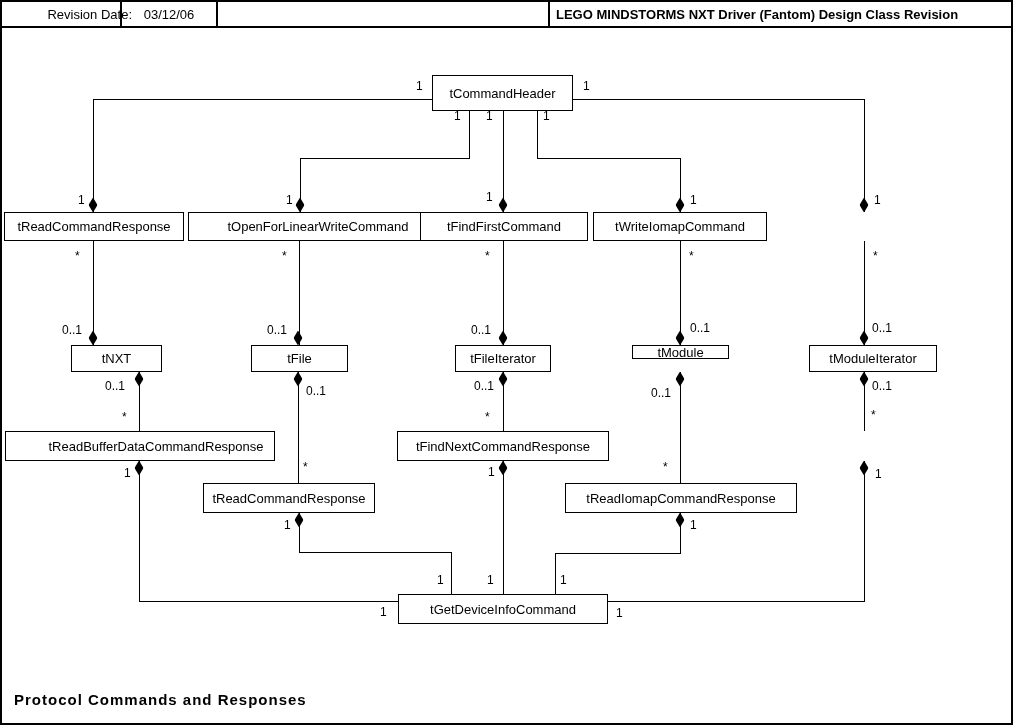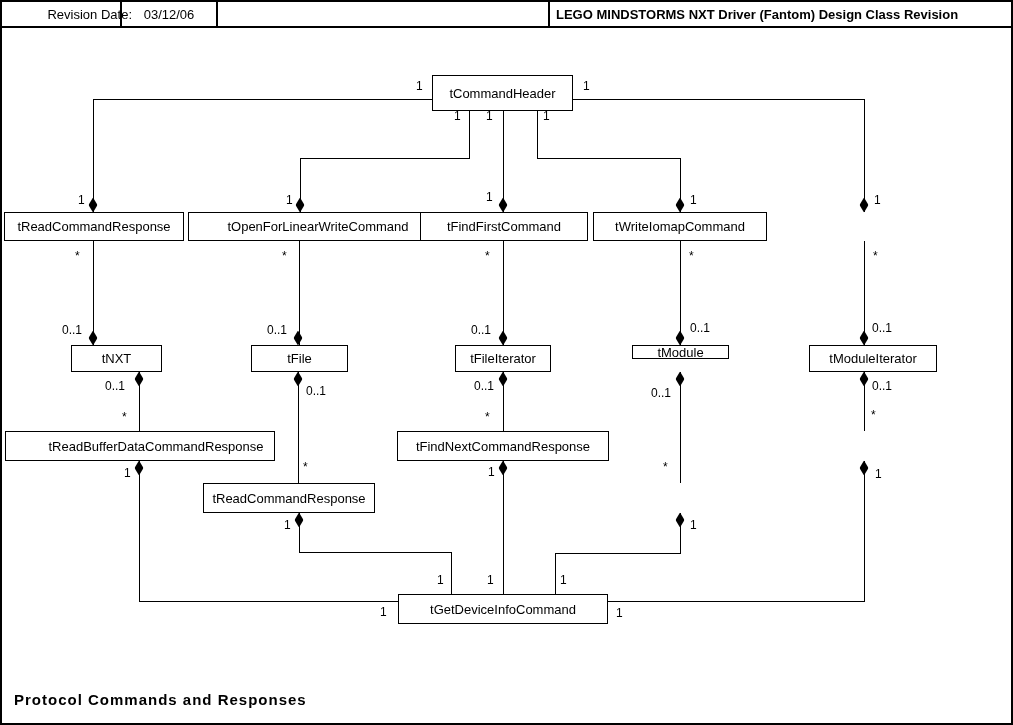--- a/index.html
+++ b/index.html
@@ -103,20 +103,21 @@
       <div class="node" style="left: 420px; top: 212px; width: 168px; height: 29px;">tFindFirstCommand</div>
       <div class="node" style="left: 593px; top: 212px; width: 174px; height: 29px;">tWriteIomapCommand</div>
       <div class="node" style="left: 71px; top: 345px; width: 91px; height: 27px;">tNXT</div>
       <div class="node" style="left: 251px; top: 345px; width: 97px; height: 27px;">tFile</div>
       <div class="node" style="left: 455px; top: 345px; width: 96px; height: 27px;">tFileIterator</div>
       <div class="node" style="left: 632px; top: 345px; width: 97px; height: 14px;">tModule</div>
       <div class="node" style="left: 809px; top: 345px; width: 128px; height: 27px;">tModuleIterator</div>
       <div class="node" style="left: 5px; top: 431px; width: 270px; height: 30px; padding-left: 32px;">tReadBufferDataCommandResponse</div>
       <div class="node" style="left: 397px; top: 431px; width: 212px; height: 30px;">tFindNextCommandResponse</div>
       <div class="node" style="left: 203px; top: 483px; width: 172px; height: 30px;">tReadCommandResponse</div>
+      <div class="node" style="left: 565px; top: 483px; width: 232px; height: 30px;">tReadIomapCommandResponse</div>
       <div class="node" style="left: 398px; top: 594px; width: 210px; height: 30px;">tGetDeviceInfoCommand</div>
       <div class="diamond" style="left: 93px; top: 205px;"></div>
       <div class="diamond" style="left: 300px; top: 205px;"></div>
       <div class="diamond" style="left: 503px; top: 205px;"></div>
       <div class="diamond" style="left: 680px; top: 205px;"></div>
       <div class="diamond" style="left: 864px; top: 205px;"></div>
       <div class="diamond" style="left: 93px; top: 338px;"></div>
       <div class="diamond" style="left: 298px; top: 338px;"></div>
       <div class="diamond" style="left: 503px; top: 338px;"></div>
       <div class="diamond" style="left: 680px; top: 338px;"></div>

